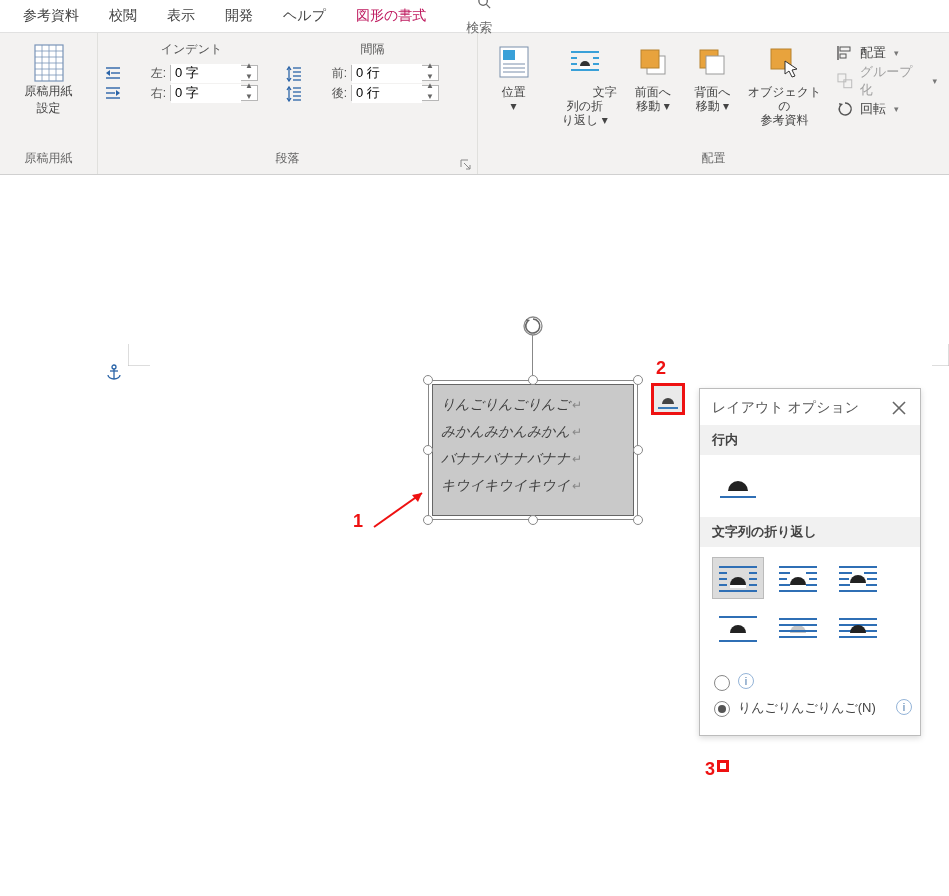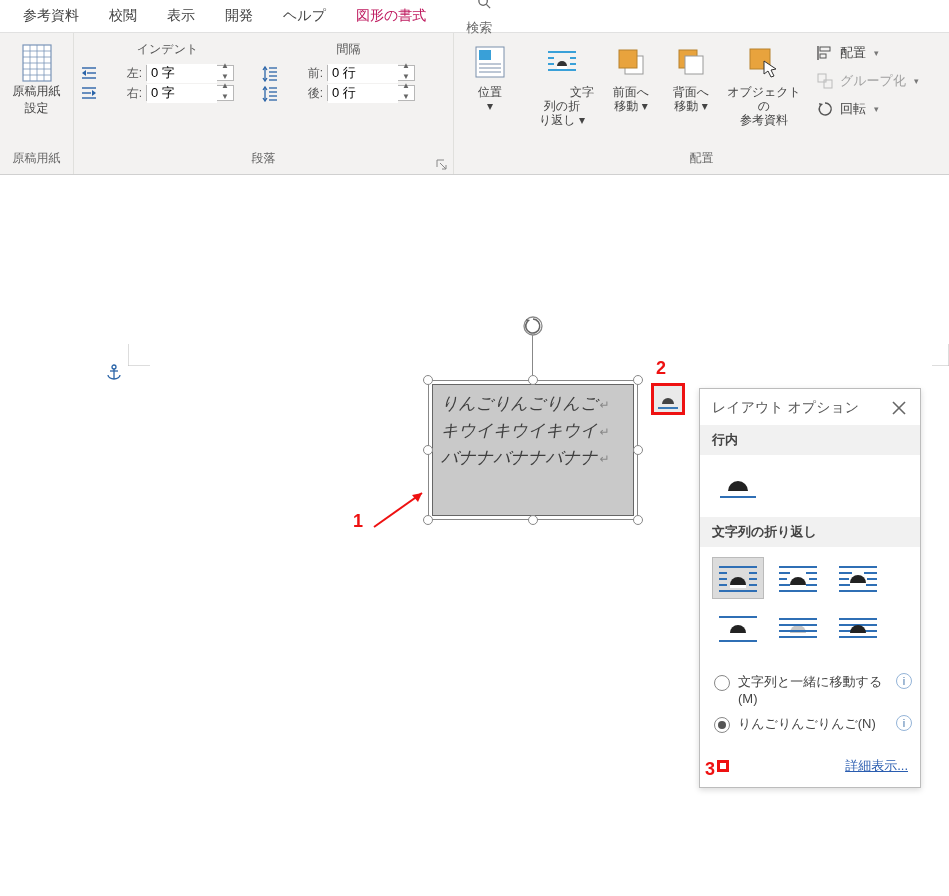--- a/index.html
+++ b/index.html
@@ -37,21 +37,21 @@
   .small-row { display:flex; align-items:center; gap:6px; font-size:13px; color:#444; height:28px; padding:0 6px;}
   .small-row.disabled { color:#a0a0a0;}
   .small-row .sicon { width:18px; height:18px; }
   .small-caret { font-size:9px; color:#777; margin-left:2px;}
 
   .doc-area { position:relative; background:#fff; height:724px; }
   .page-corner { position:absolute; left:128px; top:169px; width:22px; height:22px; }
   .anchor-overlay { position:absolute; left:105px; top:189px; width:18px; height:18px; }
 
   .textbox { position:absolute; left:428px; top:205px; width:210px; height:140px; }
-  .textbox .content { position:absolute; left:4px; top:4px; right:4px; bottom:4px; background:#c9c9c9; border:1px solid #666; padding:6px 8px; font-family:"Yu Mincho","MS Mincho",serif; font-size:17px; line-height:26px; color:#3f3f3f; font-style:italic;}
+  .textbox .content { position:absolute; left:4px; top:4px; right:4px; bottom:4px; background:#c9c9c9; border:1px solid #666; padding:6px 8px; font-family:"Yu Mincho","MS Mincho",serif; font-size:14px; line-height:26px; color:#3f3f3f; font-style:italic;}
   .textbox .content .line::after { content:"↵"; font-family:sans-serif; font-style:normal; font-size:12px; color:#888; margin-left:2px;}
   .sel-border { position:absolute; inset:0; border:1.5px solid #888; }
   .handle { position:absolute; width:10px; height:10px; background:#fff; border:1.5px solid #888; border-radius:50%; }
   .hTL{top:-5px;left:-5px;} .hTR{top:-5px;right:-5px;} .hBL{bottom:-5px;left:-5px;} .hBR{bottom:-5px;right:-5px;}
   .hT{top:-5px;left:calc(50% - 5px);} .hB{bottom:-5px;left:calc(50% - 5px);}
   .hL{top:calc(50% - 5px);left:-5px;} .hR{top:calc(50% - 5px);right:-5px;}
   .rot-line { position:absolute; left:calc(50% - 1px); top:-45px; width:1px; height:40px; background:#888;}
   .rot-handle { position:absolute; left:calc(50% - 11px); top:-65px; width:22px; height:22px; color:#666;}
 
   .layout-toggle { position:absolute; left:651px; top:208px; width:34px; height:32px; border:3px solid #e11; background:#eaeaea; display:flex; align-items:center; justify-content:center;}
@@ -95,21 +95,21 @@
           <circle cx="6.5" cy="6.5" r="4.5" fill="none" stroke="#666" stroke-width="1.4"></circle>
           <line x1="10" y1="10" x2="14" y2="14" stroke="#666" stroke-width="1.4"></line>
         </svg>
     </span>
     <span>検索</span>
   </div>
 </div>
 
 <div class="ribbon-body">
 
-  <div class="ribbon-group" style="width:74px;">
+  <div class="ribbon-group" style="width:98px;">
     <div class="ribbon-group-inner" style="justify-content:center;">
       <div class="big-btn">
         <div class="icon-box">
           <svg viewBox="0 0 36 40">
               <rect x="4" y="2" width="28" height="36" fill="#fff" stroke="#7a94b8" stroke-width="1.2"></rect>
           <g stroke="#7a94b8" stroke-width="0.8">
                 <line x1="4" y1="8" x2="32" y2="8"></line>
                 <line x1="4" y1="14" x2="32" y2="14"></line>
                 <line x1="4" y1="20" x2="32" y2="20"></line>
                 <line x1="4" y1="26" x2="32" y2="26"></line>
@@ -357,22 +357,23 @@
     <div class="rot-line"></div>
     <div class="rot-handle">
       <svg viewBox="0 0 22 22">
           <circle cx="11" cy="11" r="9" fill="#fff" stroke="#888" stroke-width="1.3"></circle>
           <path d="M11 4 a7 7 0 1 1 -6 3" fill="none" stroke="#666" stroke-width="1.6"></path>
           <path d="M4 4 L5 8 L8 5 Z" fill="#666"></path>
         </svg>
     </div>
     <div class="content">
       <div class="line">りんごりんごりんご</div>
+      <div class="line">みかんみかんみかん</div>
+      <div class="line">バナナバナナバナナ</div>
       <div class="line">キウイキウイキウイ</div>
-      <div class="line">バナナバナナバナナ</div>
     </div>
     <div class="sel-border"></div>
     <div class="handle hTL"></div>
     <div class="handle hT"></div>
     <div class="handle hTR"></div>
     <div class="handle hL"></div>
     <div class="handle hR"></div>
     <div class="handle hBL"></div>
     <div class="handle hB"></div>
     <div class="handle hBR"></div>
@@ -487,31 +488,27 @@
               <line x1="3" y1="26" x2="41" y2="26"></line>
             </g>
             <path d="M14 22 a8 8 0 0 1 16 0" fill="#222"></path>
             <rect x="14" y="22" width="16" height="3" fill="#fff"></rect>
           </svg>
       </div>
     </div>
     <div class="radio-opts">
       <div class="radio-row">
         <div class="rcirc"></div>
-        <div class="rtxt">文字列と一緒に移動する(M)</div>
         <div class="info-i">i</div>
       </div>
       <div class="radio-row checked">
         <div class="rcirc"></div>
         <div class="rtxt">りんごりんごりんご(N)</div>
         <div class="info-i">i</div>
       </div>
-    </div>
-    <div class="panel-footer">
-      <a>詳細表示...</a>
     </div>
   </div>
 
   <div class="annot" style="left:353px; top:336px;">1</div>
   <svg style="position:absolute; left:370px; top:312px;" width="60" height="44">
     <line x1="4" y1="40" x2="52" y2="6" stroke="#e11" stroke-width="2"></line>
     <path d="M52 6 L42 8 L48 15 Z" fill="#e11"></path>
   </svg>
   <div class="annot" style="left:656px; top:183px;">2</div>
   <div class="annot" style="left:705px; top:584px;">3</div>

